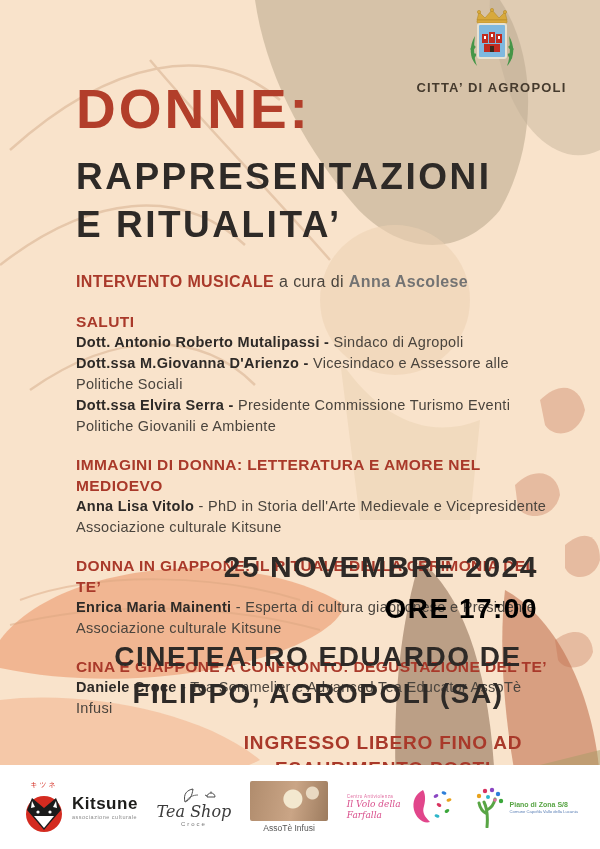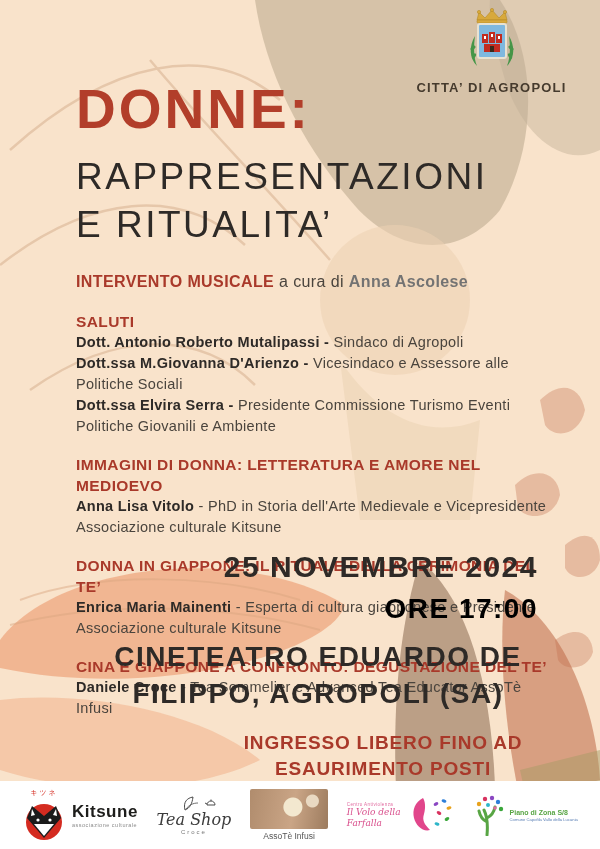--- a/index.html
+++ b/index.html
@@ -11,38 +11,38 @@
   .poster{position:absolute;inset:0;width:600px;height:849px;}
   
   .bg-art{position:absolute;inset:0;pointer-events:none;}
   
   .crest-block{position:absolute;top:8px;right:16px;width:185px;text-align:center;}
   .crest-block svg{display:block;margin:0 auto;}
   .municipality{margin-top:6px;font-size:13px;font-weight:bold;color:#453a2d;letter-spacing:1.2px;}
   
   .main{position:absolute;left:76px;top:82px;width:482px;color:#312d29;}
   .title-red{font-size:55px;line-height:1;font-weight:bold;color:#b23e2a;letter-spacing:3px;}
-  .title-dark{font-size:37px;line-height:1.3;font-weight:normal;color:#2e2a27;letter-spacing:2.5px;margin-top:16px;}
+  .title-dark{font-size:37px;line-height:1.3;font-weight:bold;color:#2e2a27;letter-spacing:2.5px;margin-top:16px;}
   .musical{margin-top:24px;font-size:16px;letter-spacing:.4px;}
   .musical .red-label{color:#a9392a;font-weight:bold;}
   .musical .plain{color:#4a443d;}
   .musical b{color:#737373;text-align:center;}
   .listing{font-size:14.5px;line-height:21px;color:#4a443d;letter-spacing:.3px;}
   .sec-head{color:#a9392a;font-weight:bold;font-size:15.5px;letter-spacing:.4px;}
   .saluti{margin-top:20px;}
   .section{margin-top:17px;}
   .listing b{color:#2e2a27;}
   
   .event{position:absolute;left:60px;right:62px;top:550px;}
   .ev-date{text-align:right;font-size:30px;font-weight:bold;color:#2e2a27;letter-spacing:1.5px;}
   .ev-time{text-align:right;font-size:28px;font-weight:bold;color:#000000;letter-spacing:1.5px;margin-top:9px;}
   .ev-venue{margin-left:auto;width:440px;text-align:center;font-size:28px;line-height:1.32;font-weight:bold;color:#2e2a27;letter-spacing:1.5px;margin-top:14px;}
   .ev-admission{margin-left:auto;width:310px;text-align:center;font-size:19px;line-height:1.35;font-weight:bold;color:#a9392a;letter-spacing:.8px;margin-top:17px;}
   
-  .footer{position:absolute;left:0;right:0;bottom:0;height:68px;background:#ffffff;
+  .footer{position:absolute;left:0;right:0;bottom:0;height:84px;background:#ffffff;
     display:flex;align-items:center;justify-content:space-between;padding:0 22px;box-sizing:border-box;}
   .logo{display:flex;align-items:center;gap:6px;}
   .kitsune-kana{font-size:7px;color:#d42b20;text-align:center;letter-spacing:2px;}
   .kitsune-name{font-size:17px;font-weight:bold;color:#1d1d1b;letter-spacing:.5px;}
   .kitsune-tag{font-size:5.5px;color:#8a8a8a;letter-spacing:.5px;}
   .teashop{flex-direction:column;gap:0;align-items:center;}
   .teashop-name{font-family:"DejaVu Serif","Liberation Serif",serif;font-style:italic;font-size:16px;color:#3b3b3b;line-height:1;}
   .teashop-sub{font-size:6px;color:#777;letter-spacing:2px;margin-top:1px;}
   .assote{flex-direction:column;gap:2px;align-items:center;justify-content:space-between;}
   .assote-photo{width:78px;height:40px;border-radius:2px;

